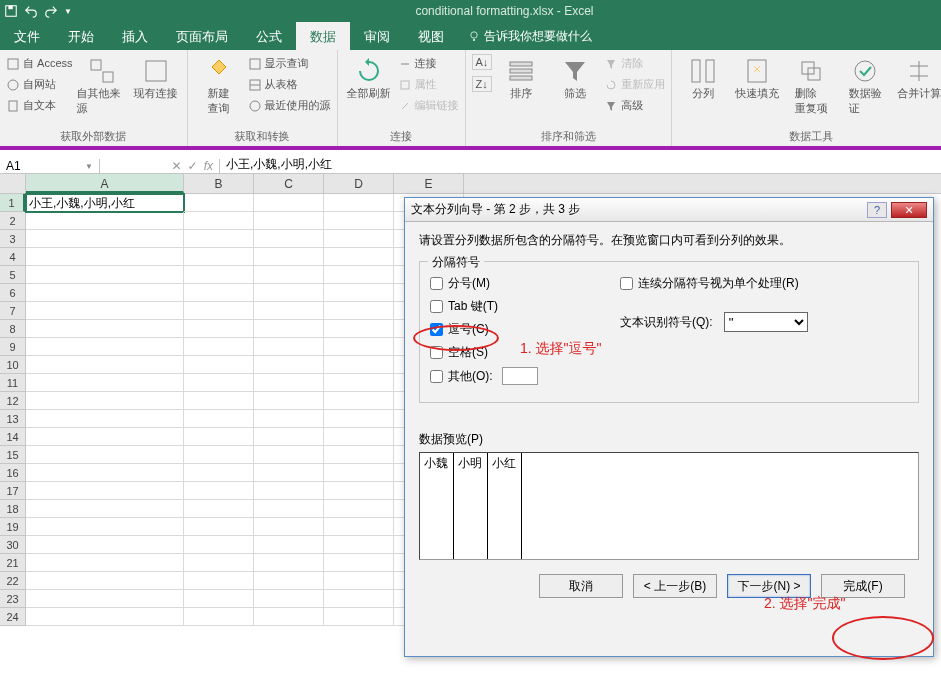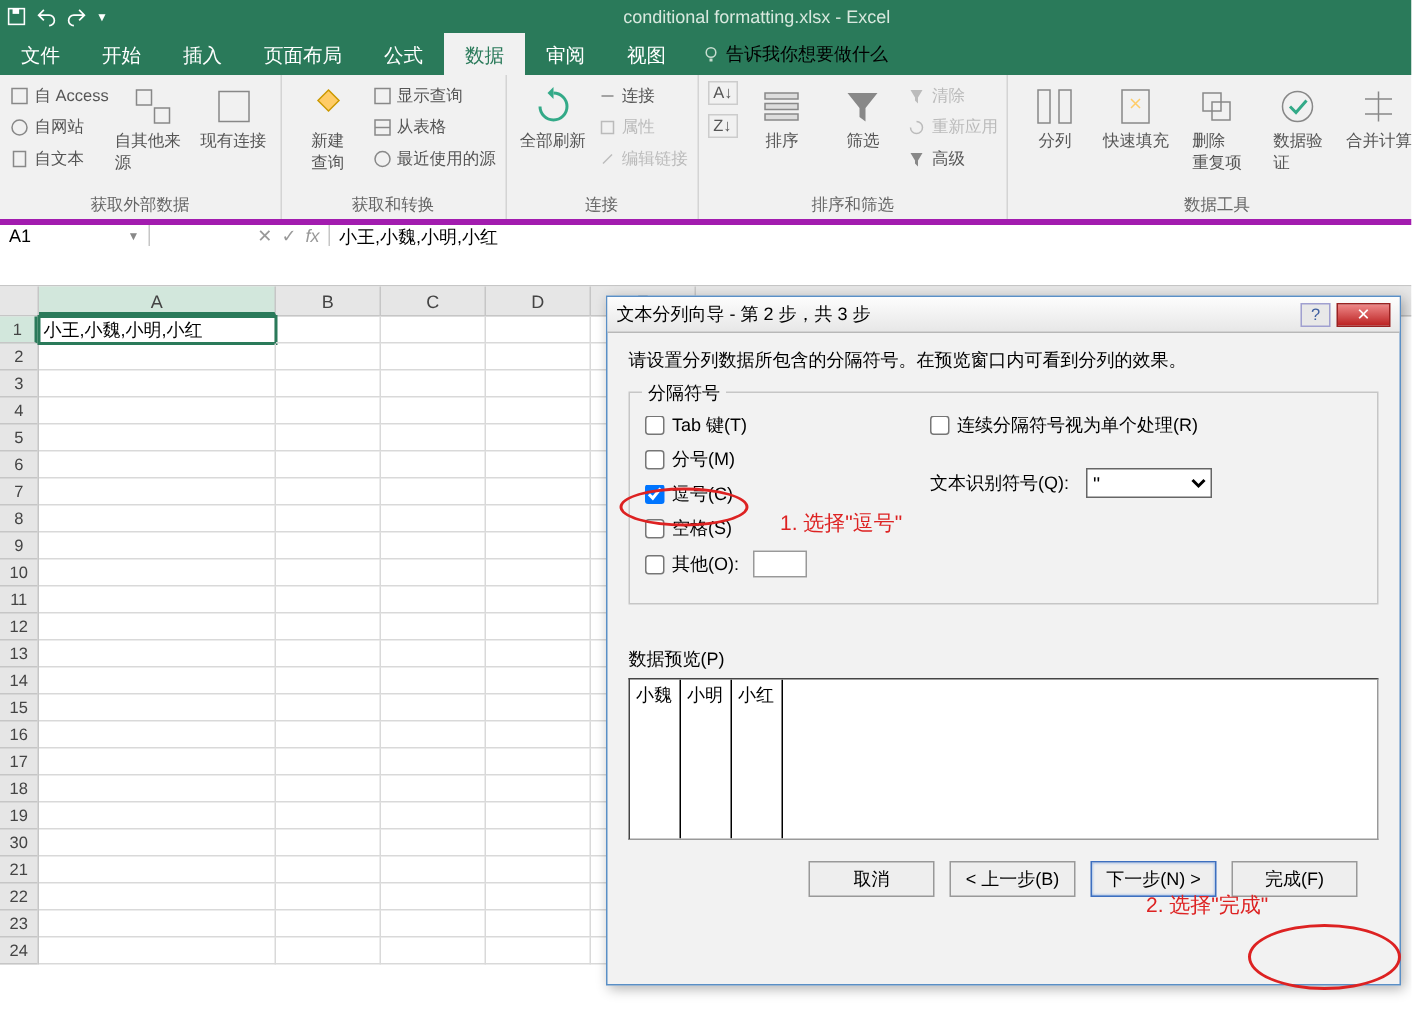--- a/index.html
+++ b/index.html
@@ -8,35 +8,35 @@
 
 .title-bar { background: #2a7a5a; height: 22px; display: flex; align-items: center; padding: 0 4px; color: #fff; }
 .title-bar .qa-icons { display: flex; gap: 6px; align-items: center; }
 .title-bar .qa-icons svg { width: 14px; height: 14px; }
 .title-bar .app-title { flex: 1; text-align: center; font-size: 12px; color: #d8e8de; }
 
 
 .menu-bar { background: #2a7a5a; height: 28px; display: flex; align-items: stretch; }
 .menu-bar .menu-item { padding: 6px 14px; color: #fff; font-size: 13px; cursor: pointer; }
 .menu-bar .menu-item.active { background: #f1f1f1; color: #2a7a5a; }
-.menu-bar .tell-me { padding: 6px 10px; color: #000000; font-size: 12px; display: flex; align-items: center; gap: 4px; }
+.menu-bar .tell-me { padding: 6px 10px; color: #ffffff; font-size: 12px; display: flex; align-items: center; gap: 4px; }
 
 
 .ribbon { background: #f1f1f1; height: 100px; border-bottom: 4px solid #a21caf; display: flex; }
 .rgroup { display: flex; flex-direction: column; border-right: 1px solid #d4d4d4; padding: 4px 6px 0; }
 .rgroup-body { flex: 1; display: flex; align-items: flex-start; gap: 4px; }
 .rgroup-label { text-align: center; font-size: 11px; color: #666; padding: 2px 0; }
 .rbtn-large { display: flex; flex-direction: column; align-items: center; justify-content: center; width: 50px; font-size: 11px; color: #555; padding: 2px 0; cursor: pointer; }
 .rbtn-large svg { width: 30px; height: 30px; }
 .rbtn-small { display: flex; align-items: center; gap: 3px; font-size: 11px; color: #555; padding: 2px 0; cursor: pointer; white-space: nowrap; }
 .rbtn-small svg { width: 14px; height: 14px; }
 .rcol { display: flex; flex-direction: column; gap: 2px; }
 
 
-.formula-bar { height: 41px; border-bottom: 1px solid #c6c6c6; display: flex; align-items: flex-start; background: #fff; }
+.formula-bar { height: 24px; border-bottom: 1px solid #c6c6c6; display: flex; align-items: flex-end; background: #fff; }
 .name-box { width: 100px; border-right: 1px solid #c6c6c6; display: flex; align-items: center; padding: 0 6px; font-size: 12px; }
 .name-box .dd { margin-left: auto; color: #888; font-size: 8px; }
 .fx-box { width: 120px; border-right: 1px solid #c6c6c6; display: flex; align-items: center; justify-content: flex-end; padding: 0 6px; gap: 6px; color: #999; }
 .formula-input { flex: 1; display: flex; align-items: center; padding: 0 6px; font-size: 12px; }
 
 
 .grid-wrap { position: relative; }
 .col-headers { display: flex; height: 20px; background: #e6e6e6; border-bottom: 1px solid #c6c6c6; }
 .corner { width: 26px; background: #e6e6e6; border-right: 1px solid #c6c6c6; }
 .col-head { width: 70px; text-align: center; font-size: 12px; color: #444; border-right: 1px solid #c6c6c6; line-height: 20px; }
@@ -536,25 +536,25 @@
     <span class="close-ic">✕</span>
   </div>
   <div class="dlg-body">
     <div class="dlg-desc">请设置分列数据所包含的分隔符号。在预览窗口内可看到分列的效果。</div>
     <div class="fieldset">
       <div class="legend">分隔符号</div>
       <div style="display:flex;">
         <div class="delim-left">
           <label class="chk-row">
               <input type="checkbox" style="">
-              <span>Tab 键(T)</span>
+              <span>分号(M)</span>
             </label>
           <label class="chk-row">
               <input type="checkbox" style="">
-              <span>分号(M)</span>
+              <span>Tab 键(T)</span>
             </label>
           <label class="chk-row">
               <input type="checkbox" checked="" style="">
               <span>逗号(C)</span>
             </label>
           <label class="chk-row">
               <input type="checkbox" style="">
               <span>空格(S)</span>
             </label>
           <label class="chk-row">

